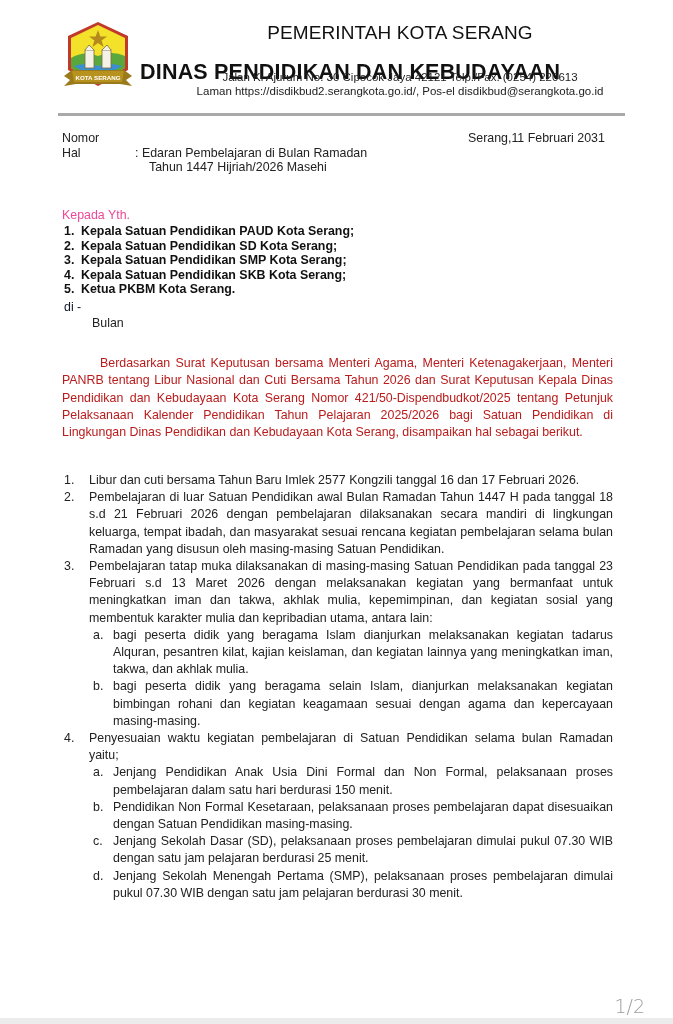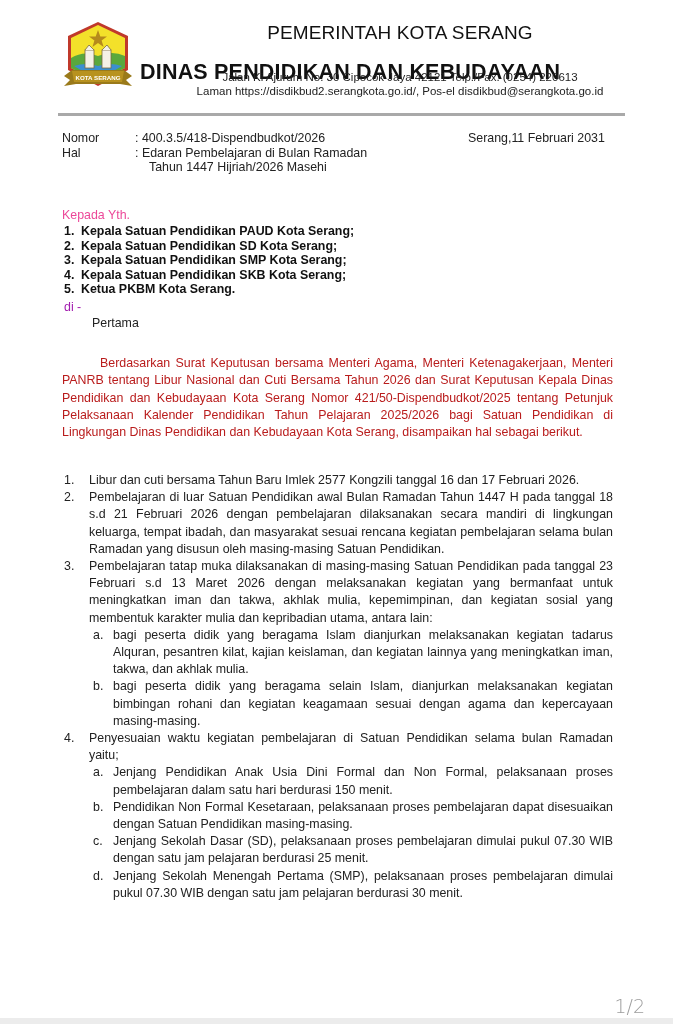--- a/index.html
+++ b/index.html
@@ -121,21 +121,21 @@
       line-height: 14.6px;
       color: #111;
       display: flex;
     }
     .recipients li .num { width: 17px; }
     .di {
       position: absolute;
       left: 64px;
       top: 300px;
       font-size: 12.4px;
-      color: #a21caf;
+      color: #0f172a;
     }
     .tempat {
       position: absolute;
       left: 92px;
       top: 316px;
       font-size: 12.4px;
       color: #222;
     }
     
     .body-para {
@@ -231,21 +231,20 @@
     </svg>
   </div>
 
   <div class="kop-line1">PEMERINTAH KOTA SERANG</div>
   <div class="kop-line2">DINAS PENDIDIKAN DAN KEBUDAYAAN</div>
   <div class="kop-line3">Jalan Ki Ajurum No. 30  Cipocok Jaya 42121 Telp./Fax. (0254) 220613</div>
   <div class="kop-line4">Laman https://disdikbud2.serangkota.go.id/, Pos-el disdikbud@serangkota.go.id</div>
   <div class="kop-rule"></div>
 
   <div class="meta meta-label" style="top:131px">Nomor</div>
-  <div class="meta meta-value" style="top:131px">: 400.3.5/418-Dispendbudkot/2026</div>
   <div class="meta meta-label" style="top:146px">Hal</div>
   <div class="meta meta-value" style="top:146px">: Edaran Pembelajaran di Bulan Ramadan</div>
   <div class="meta" style="top:160px; left:149px">Tahun 1447 Hijriah/2026 Masehi</div>
   <div class="date">Serang,11 Februari 2031</div>
 
   <div class="kepada">Kepada Yth.</div>
   <ul class="recipients">
     <li>
         <span class="num">1.</span>
         <span>Kepala Satuan Pendidikan PAUD Kota Serang;</span>
@@ -261,21 +260,21 @@
     <li>
         <span class="num">4.</span>
         <span>Kepala Satuan Pendidikan SKB Kota Serang;</span>
       </li>
     <li>
         <span class="num">5.</span>
         <span>Ketua PKBM Kota Serang.</span>
       </li>
   </ul>
   <div class="di">di -</div>
-  <div class="tempat">Pertama</div>
+  <div class="tempat">Bulan</div>
 
   <p class="body-para">Berdasarkan Surat Keputusan bersama Menteri Agama, Menteri Ketenagakerjaan, Menteri PANRB tentang Libur Nasional dan Cuti Bersama Tahun 2026 dan Surat Keputusan Kepala Dinas Pendidikan dan Kebudayaan Kota Serang Nomor 421/50-Dispendbudkot/2025 tentang Petunjuk Pelaksanaan Kalender Pendidikan Tahun Pelajaran 2025/2026 bagi Satuan Pendidikan di Lingkungan Dinas Pendidikan dan Kebudayaan Kota Serang, disampaikan hal sebagai berikut.</p>
 
   <ol class="points">
     <li>
       <span class="num">1.</span>
       <div class="content"><span>Libur dan cuti bersama Tahun Baru Imlek 2577 Kongzili tanggal 16 dan 17 Februari 2026.</span></div>
     </li>
     <li>
       <span class="num">2.</span>

